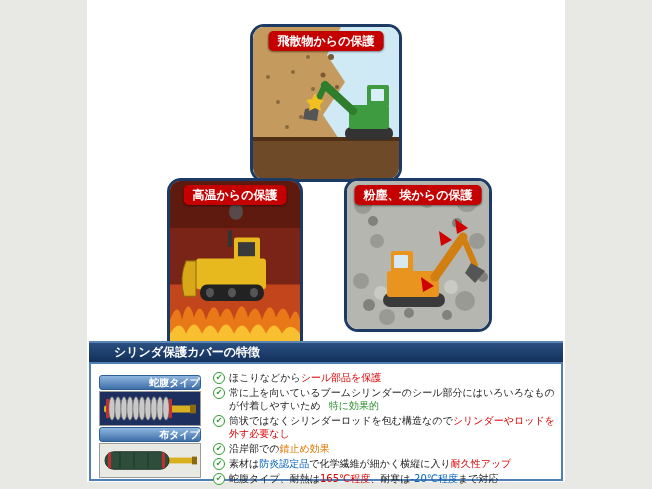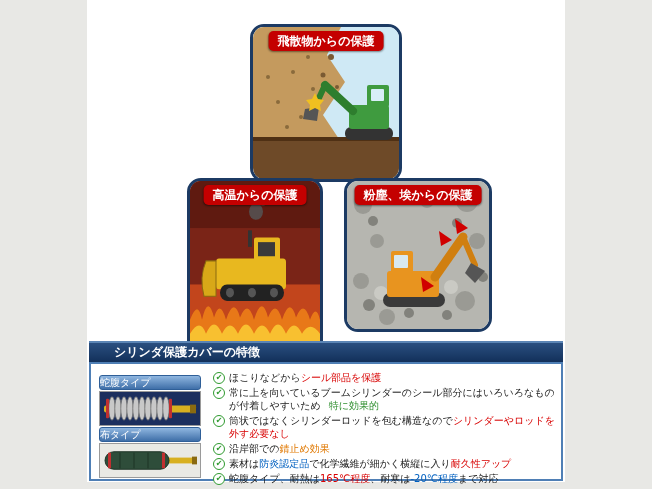--- a/index.html
+++ b/index.html
@@ -16,21 +16,21 @@
   }
   
   .panel {
     position: absolute;
     border: 3px solid #1c3a63;
     border-radius: 14px;
     background: #fff;
     overflow: hidden;
   }
   .panel-debris { left: 163px; top: 24px; width: 152px; height: 158px; }
-  .panel-heat   { left: 80px;  top: 178px; width: 136px; height: 180px; margin-left: 20px; }
+  .panel-heat   { left: 80px;  top: 178px; width: 136px; height: 180px; }
   .panel-dust   { left: 257px; top: 178px; width: 148px; height: 154px; }
   .panel svg { position: absolute; left: 0; top: 0; width: 100%; height: 100%; }
   .panel-label {
     position: absolute; top: 4px; left: 50%; transform: translateX(-50%);
     background: #c40000; color: #fff;
     font-size: 12px; font-weight: bold; line-height: 1;
     padding: 4px 9px; border-radius: 5px; white-space: nowrap;
     z-index: 2; box-shadow: 0 1px 2px rgba(0,0,0,.45);
   }
   
@@ -42,22 +42,22 @@
     line-height: 19px; padding-left: 25px;
   }
   .features-box {
     position: absolute; left: 2px; top: 362px; width: 474px; height: 119px;
     background: #fff; border: 2px solid #4f7fb5;
   }
   .product-label {
     position: absolute; left: 8px; width: 102px; height: 15px;
     background: linear-gradient(#8fb6e0, #3f6fa8);
     border: 1px solid #2f5f98; border-radius: 3px;
-    color: #fff; font-size: 10px; font-weight: normal;
-    text-align: left; line-height: 13px;
+    color: #fff; font-size: 10px; font-weight: bold;
+    text-align: right; line-height: 13px;
   }
   .product-label.p1 { top: 11px; }
   .product-label.p2 { top: 63px; }
   .product-img {
     position: absolute; left: 8px; width: 102px; height: 35px;
     border: 1px solid #9a9a9a; overflow: hidden;
   }
   .product-img.p1 { top: 27px; }
   .product-img.p2 { top: 79px; }
   .product-img svg { display: block; width: 100%; height: 100%; }

